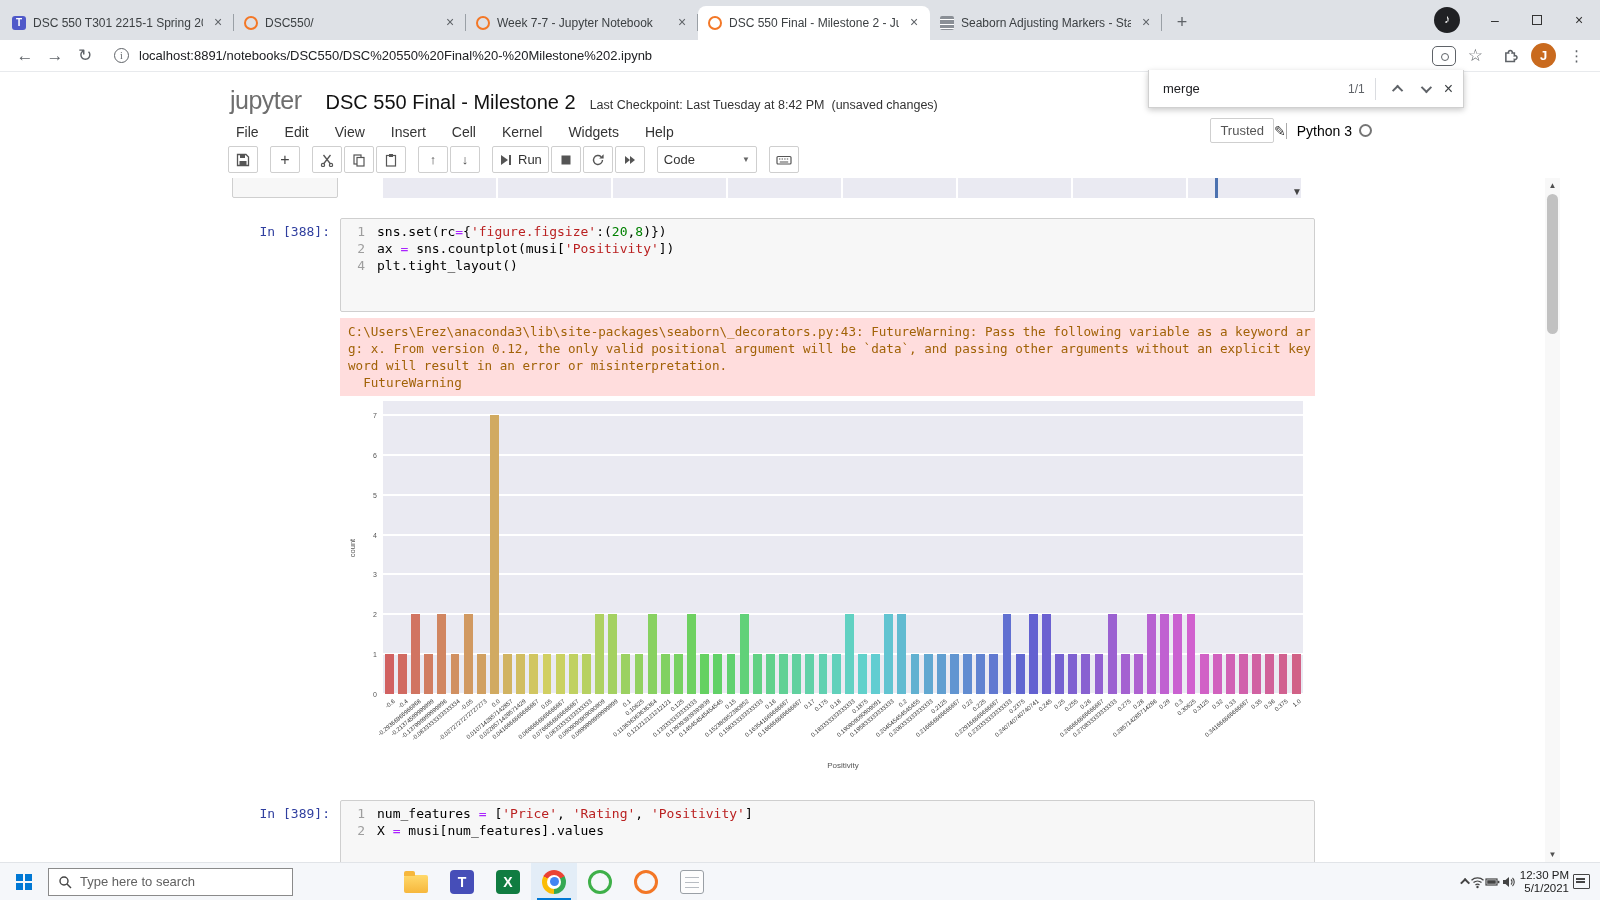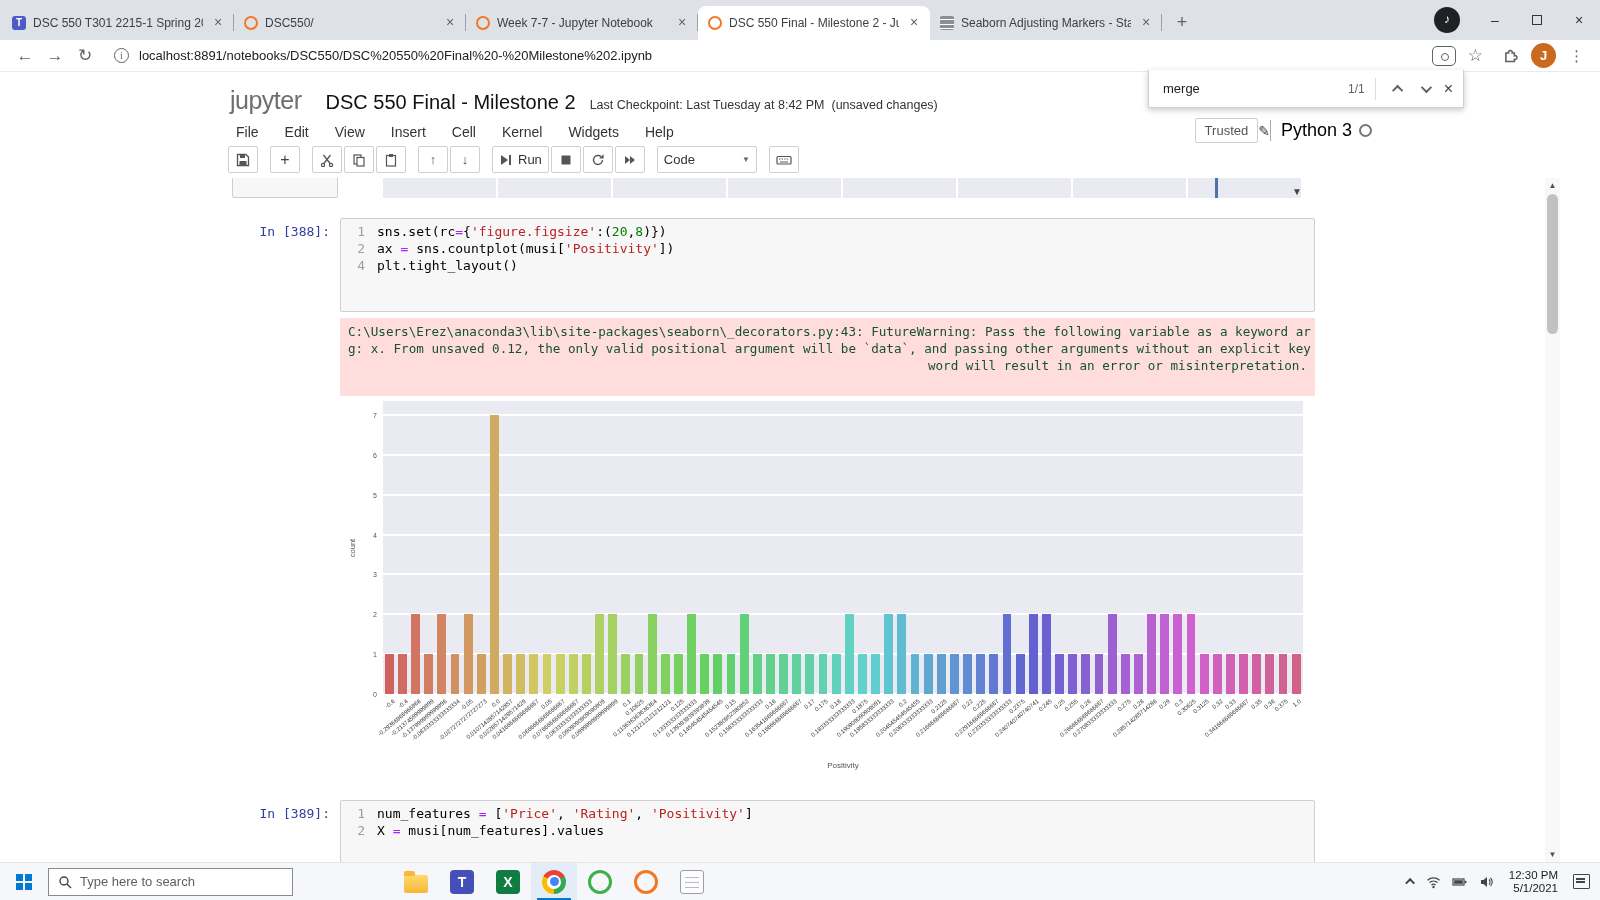--- a/index.html
+++ b/index.html
@@ -55,21 +55,21 @@
   .jtop { position:absolute; top:6px; left:228px; display:flex; align-items:baseline; gap:14px; }
   .jlogo { position:relative; font-size:25px; color:#6e6e6e; padding:8px 10px 0 2px; letter-spacing:-0.5px; }
   .jtitle { font-size:20px; color:#111; }
   .jcheck { font-size:12.5px; color:#333; }
   .jmenubar { position:absolute; top:48px; left:225px; display:flex; gap:4px; }
   .jmenu-item { font-size:14px; color:#343434; padding:4px 11px; }
   .jheader-right { position:absolute; top:46px; right:228px; display:flex; align-items:center; }
   .trusted { border:1px solid #cfcfcf; border-radius:2px; color:#555; font-size:13px; padding:4px 9px; }
   .pencil { font-size:14px; color:#333; }
   .kernel { display:flex; align-items:center; gap:7px; border-left:1px solid #aaa; padding-left:10px; }
-  .kernel-name { font-size:18px; color:#000; }
+  .kernel-name { font-size:14px; color:#000; }
   .kernel-dot { width:13px; height:13px; border:2px solid #757575; border-radius:50%; }
   .jtoolbar { position:absolute; top:74px; left:228px; display:flex; align-items:center; }
   .tbtn { height:27px; min-width:30px; background:#fff; border:1px solid #cfcfcf; border-radius:2px; display:flex; align-items:center; justify-content:center; gap:5px; font-size:13px; color:#333; margin-right:2px; padding:0 6px; }
   .tgap { width:10px; }
   .tbtn svg { display:block; }
   .tb-run-label { font-size:13px; color:#333; }
   .celltype { width:100px; justify-content:space-between; }
   .caret { font-size:8px; color:#666; }
   .plus-g { font-size:16px; color:#444; line-height:1; }
   .arrow-g { font-size:13px; color:#444; }
@@ -85,21 +85,21 @@
   .prompt { position:absolute; left:230px; width:100px; text-align:right; font:13px "DejaVu Sans Mono",monospace; color:#303F9F; }
   .input-area { position:absolute; left:340px; width:975px; background:#f7f7f7; border:1px solid #cfcfcf; border-radius:2px; padding:4px; overflow:hidden; }
   .cm-line { white-space:pre; font:13px/17px "DejaVu Sans Mono",monospace; color:#000; }
   .ln { display:inline-block; width:20px; margin-right:12px; color:#9e9e9e; text-align:right; }
   .tok-p { color:#000; } .tok-o { color:#AA22FF; } .tok-s { color:#BA2121; } .tok-n { color:#008000; }
 
   .p388 { top:46px; } .in388 { top:40px; height:94px; }
   .p389 { top:628px; } .in389 { top:622px; height:80px; }
 
   .stderr { position:absolute; top:140px; left:340px; width:975px; height:78px; background:#fdd; padding:5px 8px; overflow:hidden; }
-  .stderr-line { white-space:pre; font:12.6px/17px "DejaVu Sans Mono",monospace; color:#14532d;text-align:right; }
+  .stderr-line { white-space:pre; font:12.6px/17px "DejaVu Sans Mono",monospace; color:#a16207; }
 
   
   .figure { position:absolute; top:223px; left:383px; width:920px; height:293px; background:#eaeaf2; }
   .gridline { position:absolute; left:0; width:100%; height:2px; background:#fff; z-index:1; }
   .bar { position:absolute; bottom:0; z-index:2; }
   .ytick { position:absolute; left:-24px; width:18px; text-align:right; font-size:7px; color:#555; }
   .xtick { position:absolute; top:297px; white-space:nowrap; font-size:6px; color:#333; transform:translateX(-100%) rotate(-40deg); transform-origin:100% 0; z-index:3; }
   .ylab { position:absolute; left:-40px; top:50%; transform:translateY(-50%) rotate(-90deg); font-size:7.5px; color:#555; }
   .xlab { position:absolute; top:360px; left:0; width:100%; text-align:center; font-size:8px; color:#555; }
 
@@ -128,21 +128,21 @@
   .app-excel { background:#107c41; border-radius:4px; }
   .app-excel::after { content:'X'; position:absolute; inset:0; color:#fff; font-weight:bold; font-size:14px; text-align:center; line-height:24px; }
   .app-chrome { border-radius:50%; background:conic-gradient(from -60deg, #ea4335 0 120deg, #34a853 0 240deg, #fbbc05 0 360deg); }
   .app-chrome::before { content:''; position:absolute; left:5px; top:5px; width:14px; height:14px; background:#fff; border-radius:50%; }
   .app-chrome::after { content:''; position:absolute; left:7.5px; top:7.5px; width:9px; height:9px; background:#4285f4; border-radius:50%; }
   .app-anaconda { border:3.5px solid #3eb049; border-radius:50%; }
   .app-jupyter { border:3.5px solid #F37726; border-radius:50%; }
   .app-notepad { background:#fdfdfd; border:1px solid #9aa0a6; border-radius:3px; }
   .app-notepad::after { content:''; position:absolute; left:4px; right:4px; top:6px; height:11px;
     background:repeating-linear-gradient(#b7bcc2 0 1.5px, transparent 1.5px 5px); }
-  .tray { margin-left:auto; display:flex; align-items:center; gap:11px; padding-right:10px; height:38px; }
+  .tray { margin-left:auto; display:flex; align-items:center; padding-right:10px; height:38px; }
   .tray-chev { width:7px; height:7px; border-left:2px solid #444; border-top:2px solid #444; transform:rotate(45deg) translateY(2px); }
   .clock { text-align:right; font-size:11.5px; line-height:13px; color:#202020; padding:0 4px; }
   .action-ic { width:17px; height:15px; border:1.5px solid #444; border-radius:1px; position:relative; }
   .action-ic::after { content:''; position:absolute; left:2px; top:3px; width:9px; height:1.5px; background:#444; box-shadow:0 3px 0 #444; }
 </style>
 </head>
 <body>
 
 <div class="screen">
 
@@ -330,22 +330,23 @@
     <div class="input-area in388">
       <div>
           <div class="cm-line"><span class="ln">1</span><span class="tok-p">sns.set(rc</span><span class="tok-o">=</span><span class="tok-p">{</span><span class="tok-s">'figure.figsize'</span><span class="tok-p">:(</span><span class="tok-n">20</span><span class="tok-p">,</span><span class="tok-n">8</span><span class="tok-p">)})</span></div>
           <div class="cm-line"><span class="ln">2</span><span class="tok-p">ax </span><span class="tok-o">=</span><span class="tok-p"> sns.countplot(musi[</span><span class="tok-s">'Positivity'</span><span class="tok-p">])</span></div>
           <div class="cm-line"><span class="ln">4</span><span class="tok-p">plt.tight_layout()</span></div>
         </div>
     </div>
 
     <div class="stderr">
         <div class="stderr-line">C:\Users\Erez\anaconda3\lib\site-packages\seaborn\_decorators.py:43: FutureWarning: Pass the following variable as a keyword ar</div>
-        <div class="stderr-line">g: x. From unsaved 0.12, the only valid positional argument will be `data`, and passing other arguments without an explicit key</div>
+        <div class="stderr-line">g: x. From version 0.12, the only valid positional argument will be `data`, and passing other arguments without an explicit key</div>
         <div class="stderr-line">word will result in an error or misinterpretation.</div>
+        <div class="stderr-line">  FutureWarning</div>
       </div>
 
     <div class="figure">
       <div class="ylab">count</div>
       <div class="xlab">Positivity</div>
     <div class="gridline" style="bottom: -1px;"></div>
         <div class="ytick" style="bottom: -4px;">0</div>
         <div class="gridline" style="bottom: 38.8639px;"></div>
         <div class="ytick" style="bottom: 35.8639px;">1</div>
         <div class="gridline" style="bottom: 78.7279px;"></div>

